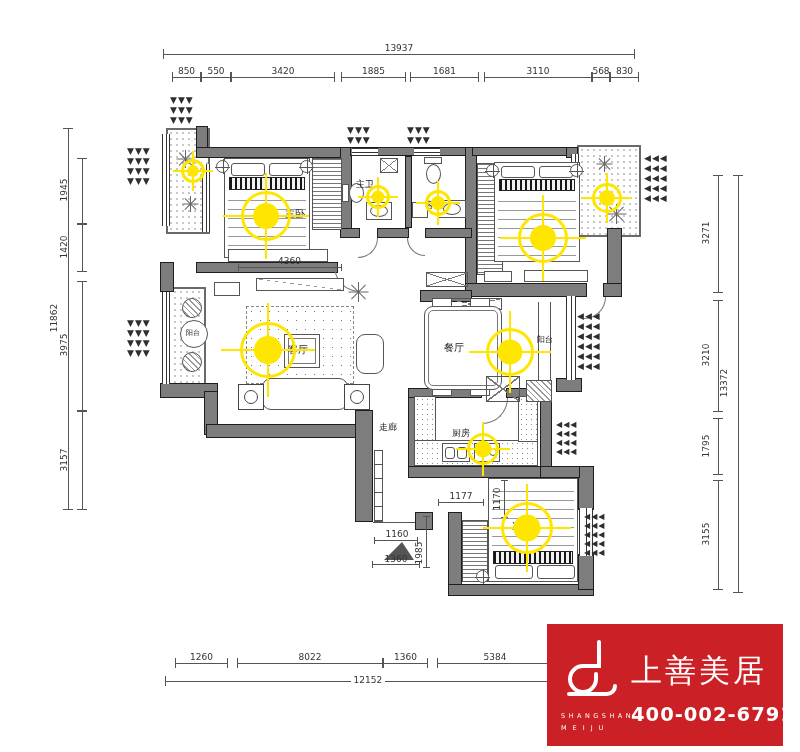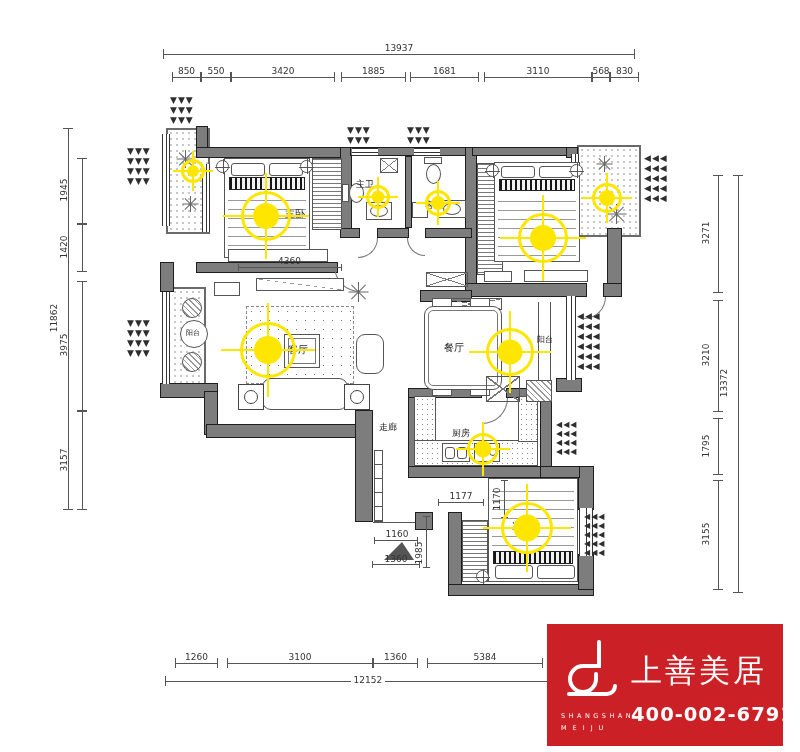--- a/index.html
+++ b/index.html
@@ -163,28 +163,28 @@
         <span class="lb" style="left:-34px">1795</span>
       </div>
     <div class="hgap" style="height:5px"></div>
     <div class="vseg" style="height:110px">
         <i class="ln"></i>
         <span class="lb" style="left:-34px">3155</span>
       </div>
   </div>
 
   <div class="hrow" style="left:175px;top:655px">
-    <div class="hseg" style="width:43px">
+    <div class="hseg" style="width:53px">
         <i class="ln"></i>
         <span class="lb">1260</span>
       </div>
     <div class="hgap" style="width:9px"></div>
     <div class="hseg" style="width:146px">
         <i class="ln"></i>
-        <span class="lb">3100</span>
+        <span class="lb">8022</span>
       </div>
     <div class="hseg" style="width:45px">
         <i class="ln"></i>
         <span class="lb">1360</span>
       </div>
     <div class="hgap" style="width:9px"></div>
     <div class="hseg" style="width:116px">
         <i class="ln"></i>
         <span class="lb">5384</span>
       </div>

